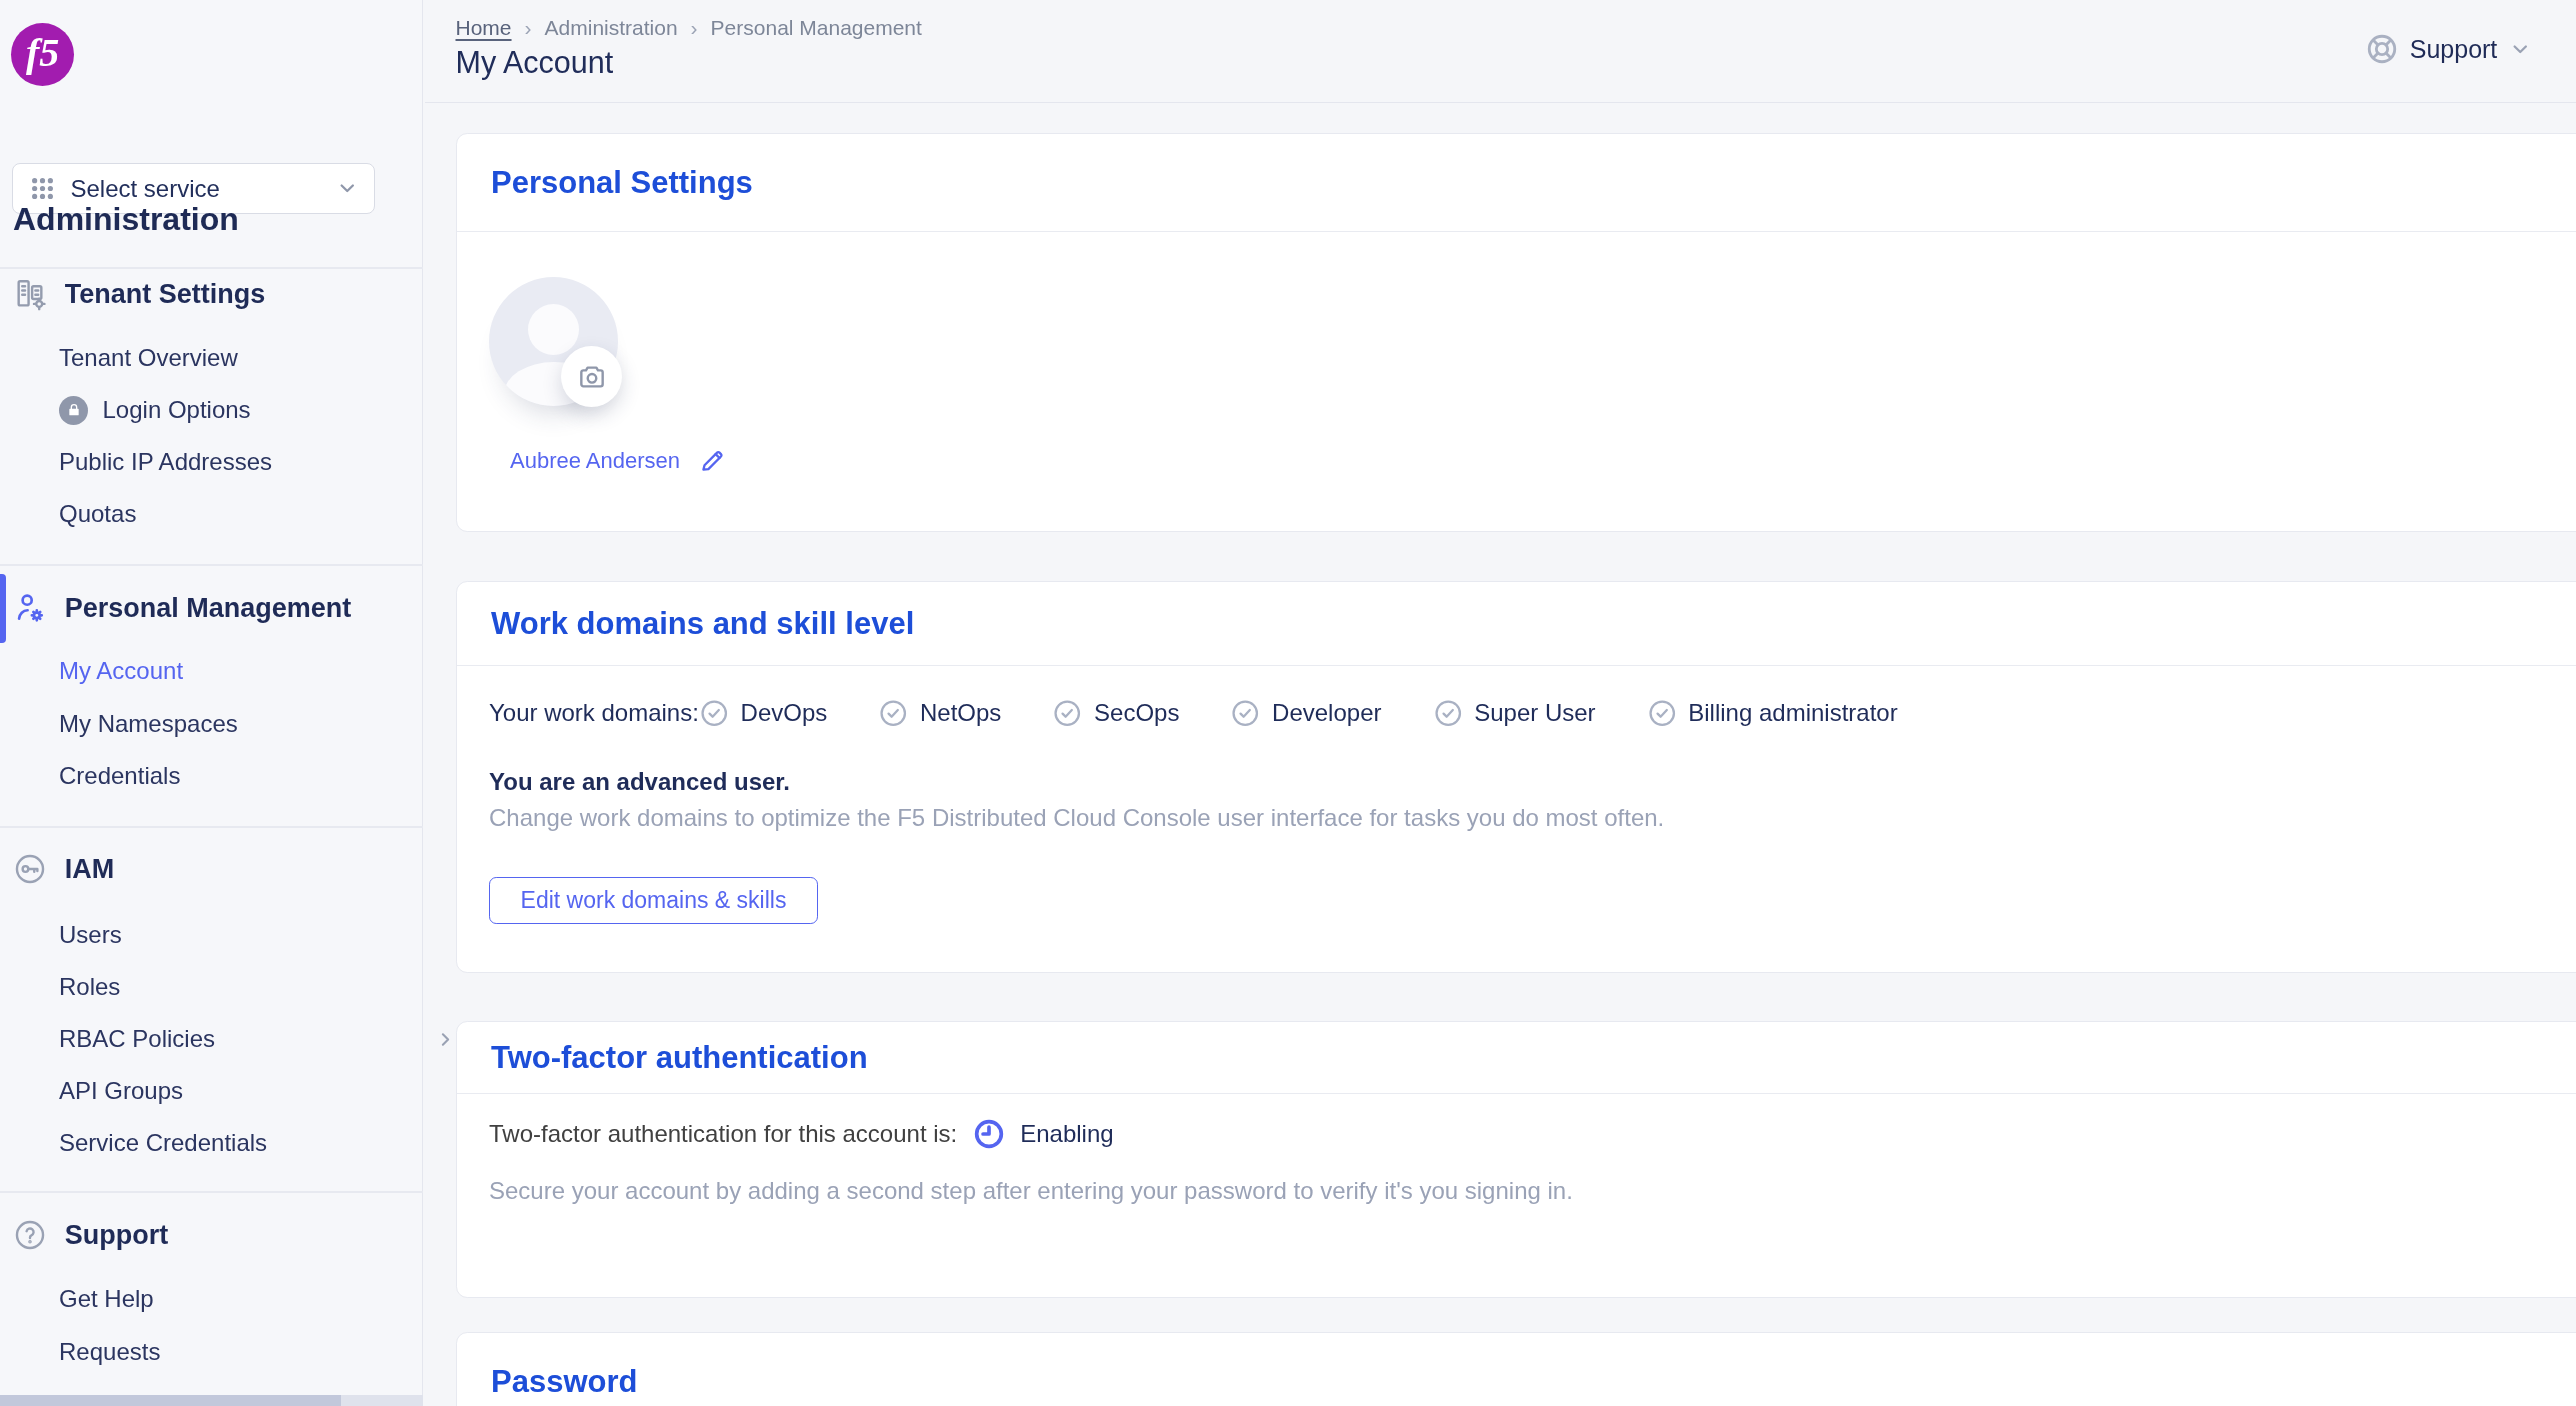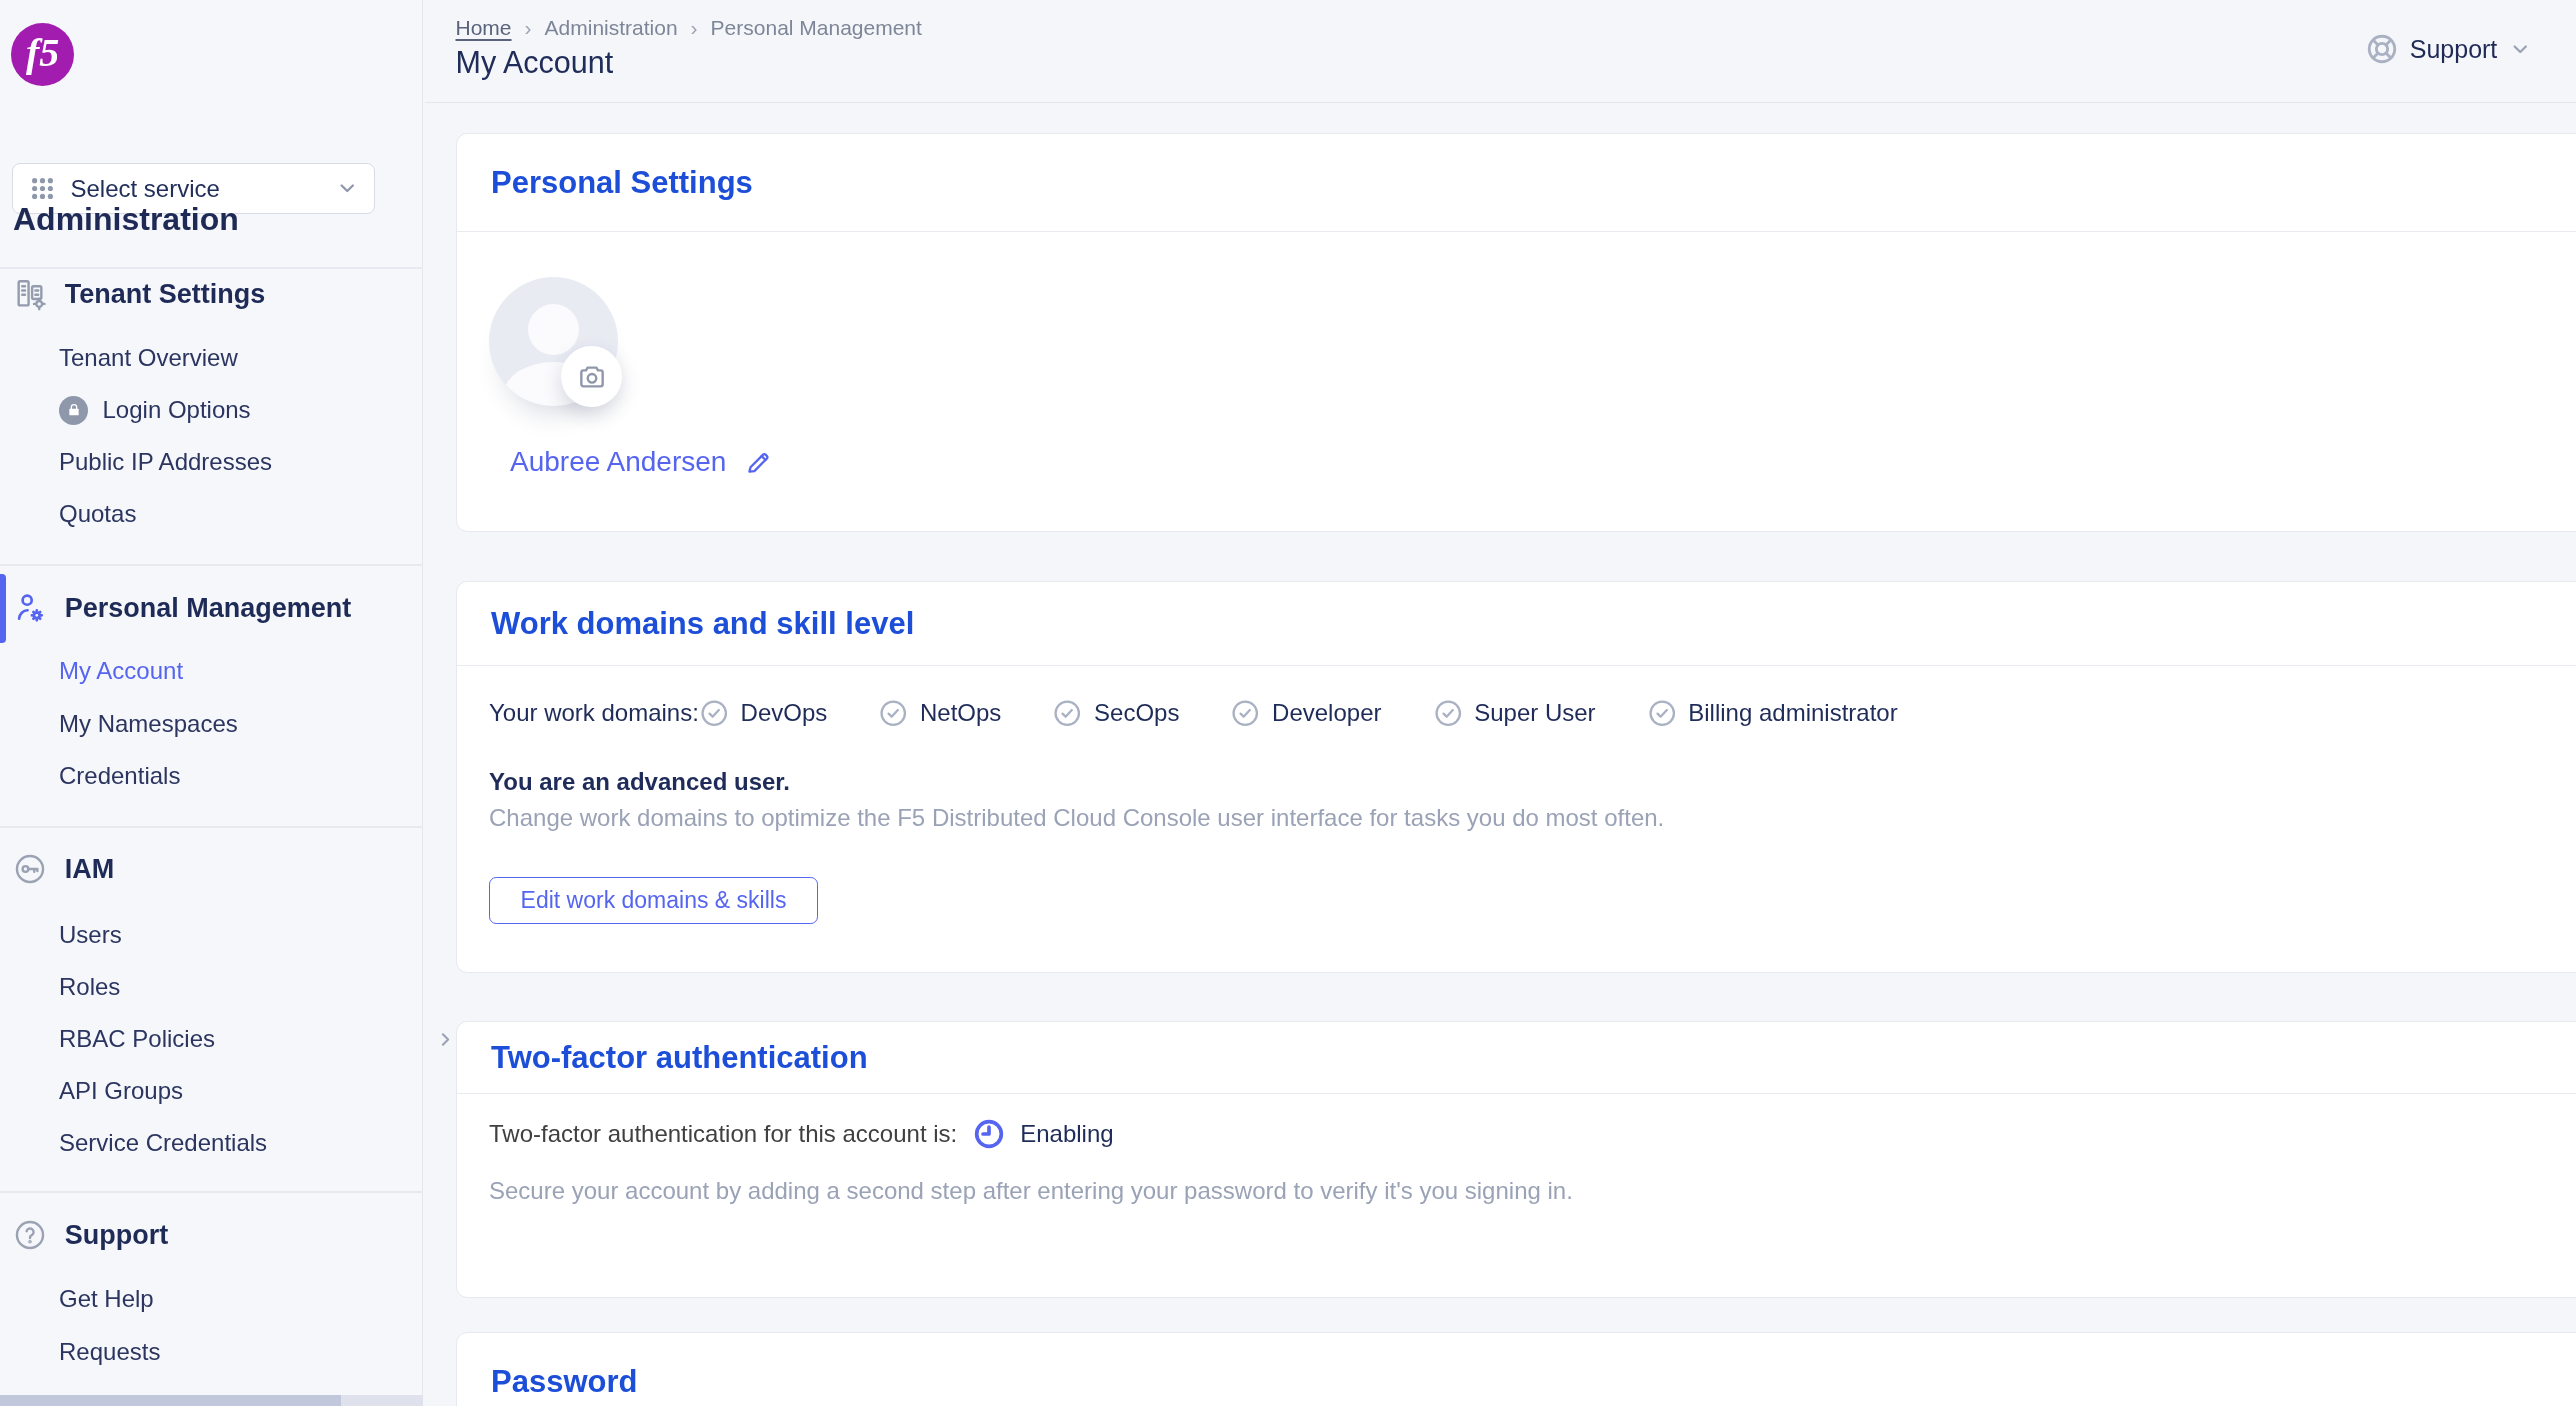--- a/index.html
+++ b/index.html
@@ -47,21 +47,21 @@
   #card-2fa .card-header{height:72px;}
   #card-password{top:1332px;height:193px;}
   #card-password .card-header{height:98px;border-bottom:none;}
   
   .avatar-wrap{position:absolute;left:32px;top:45px;width:129px;height:129px;}
   .avatar{width:129px;height:129px;border-radius:50%;background:#e9ebf3;overflow:hidden;position:relative;box-shadow:0 21px 27px -14.5px rgba(40,50,90,.18);}
   .avatar .head{position:absolute;left:39px;top:27px;width:51px;height:51px;border-radius:50%;background:#fbfbfd;}
   .avatar .torso{position:absolute;left:14.5px;top:85px;width:100px;height:64px;border-radius:50%;background:#fbfbfd;}
   .camera-btn{position:absolute;left:72px;top:69px;width:61px;height:61px;border-radius:50%;background:#fff;display:flex;align-items:center;justify-content:center;box-shadow:0 8px 19px rgba(40,50,90,.18);cursor:pointer;}
   .name-row{position:absolute;left:53px;top:214px;display:flex;align-items:center;gap:17.7px;}
-  .user-name{font-size:28px;color:#5565f0;cursor:pointer;}
+  .user-name{font-size:22px;color:#5565f0;cursor:pointer;}
   .edit-btn{cursor:pointer;display:flex;}
   
   .domains-row{position:absolute;left:32px;top:32px;display:flex;align-items:center;}
   .domains-label{font-size:24px;color:#1f2c59;}
   .domain-chip{display:flex;align-items:center;margin-right:51px;}
   .domain-chip .txt{font-size:24px;color:#1f2c59;margin-left:11.2px;}
   .skill-text{position:absolute;left:32px;top:77px;font-size:24px;font-weight:600;color:#1f2c59;height:34px;display:flex;align-items:center;margin-top:22px;}
   .helper-text{position:absolute;left:32px;top:135px;font-size:24px;color:#9aa2b6;height:34px;display:flex;align-items:center;}
   .edit-domains-btn{position:absolute;left:32px;top:211px;width:329px;height:47px;border:1.6px solid #5565f0;border-radius:7.2px;background:#fff;color:#5565f0;font-size:23px;font-family:"Liberation Sans",sans-serif;display:flex;align-items:center;justify-content:center;cursor:pointer;box-sizing:border-box;}
   

